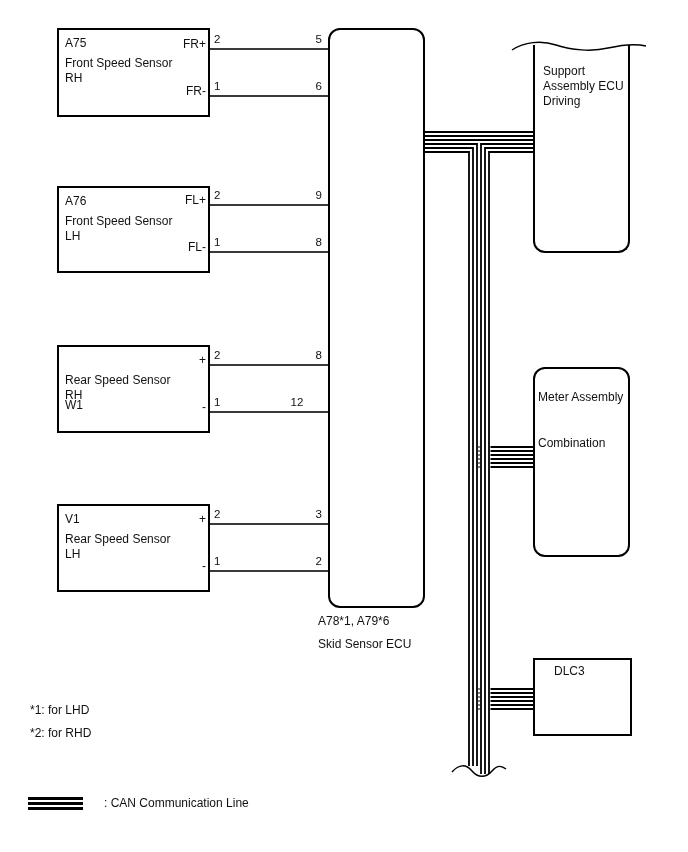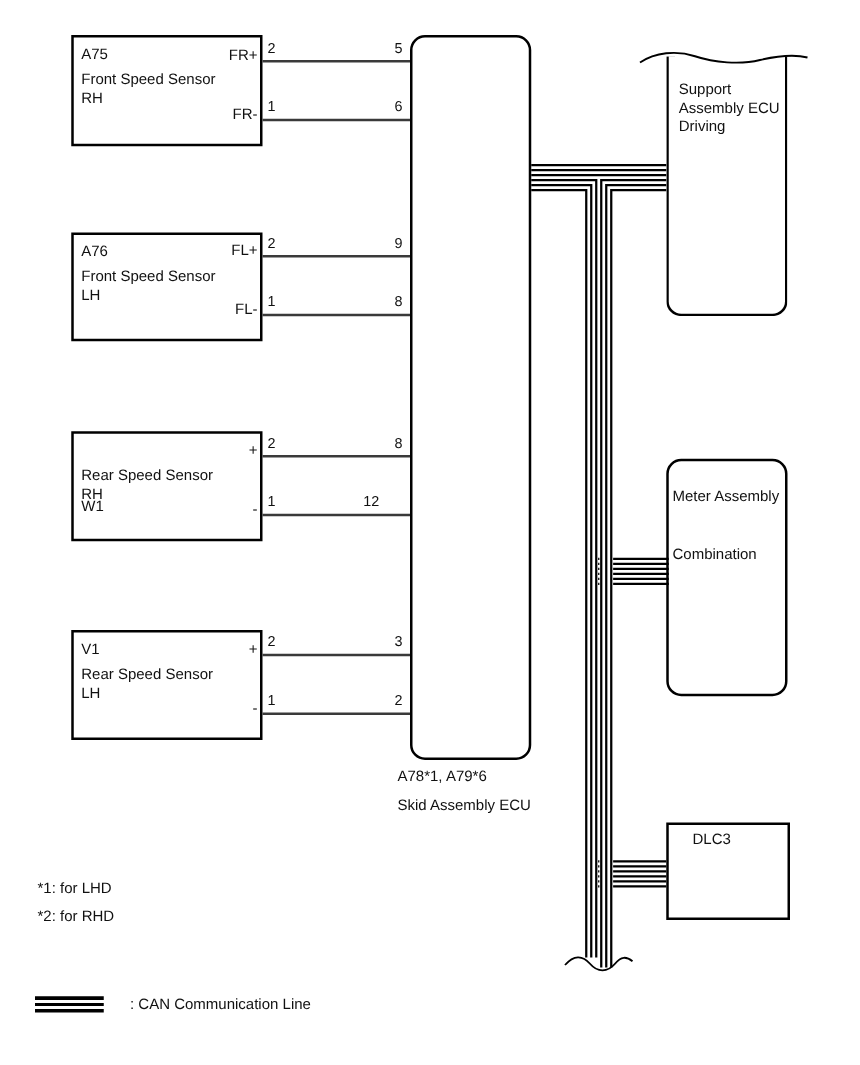--- a/index.html
+++ b/index.html
@@ -79,21 +79,21 @@
   <div class="wire" style="left:210px;top:570px;width:118px;"></div>
   <div class="pin" style="left:214px;top:508px;">2</div>
   <div class="pin" style="left:214px;top:555px;">1</div>
   <div class="pin r" style="left:272px;top:508px;width:50px;">3</div>
   <div class="pin r" style="left:272px;top:555px;width:50px;">2</div>
   <div class="lbl" style="left:331px;top:516px;">RL+</div>
   <div class="lbl" style="left:331px;top:563px;">RL-</div>
 
   <div class="box rbox" style="left:328px;top:28px;width:97px;height:580px;"></div>
   <div class="lbl" style="left:318px;top:614px;">A78*1, A79*6</div>
-  <div class="lbl" style="left:318px;top:637px;">Skid Assembly ECU</div>
+  <div class="lbl" style="left:318px;top:637px;">Skid Sensor ECU</div>
 
   <div class="box" style="left:533px;top:45px;width:97px;height:208px;border-top:none;border-radius:0 0 12px 12px;"></div>
   <div class="lbl" style="left:543px;top:64px;">Support</div>
   <div class="lbl" style="left:543px;top:79px;">Assembly ECU</div>
   <div class="lbl" style="left:543px;top:94px;">Driving</div>
 
   <div class="box rbox" style="left:533px;top:367px;width:97px;height:190px;"></div>
   <div class="lbl" style="left:538px;top:395px;margin-top:41px;">Combination</div>
   <div class="lbl" style="left:538px;top:390px;text-align:center;">Meter Assembly</div>
 

